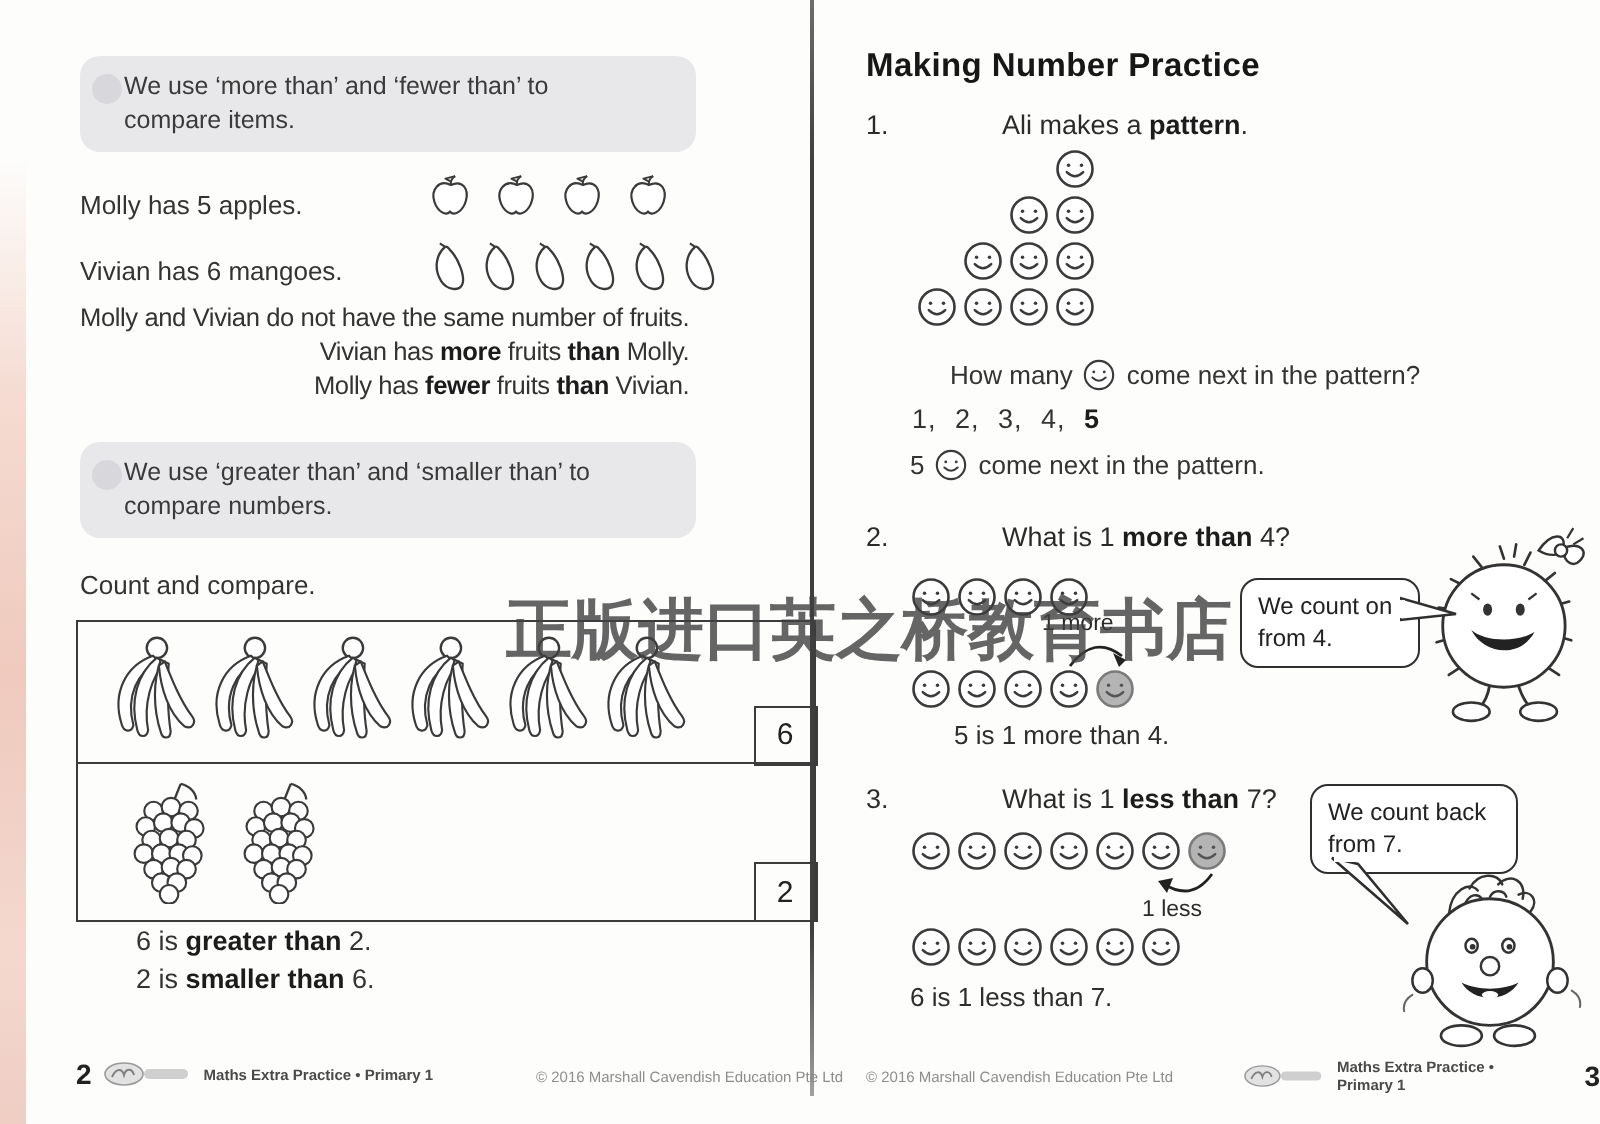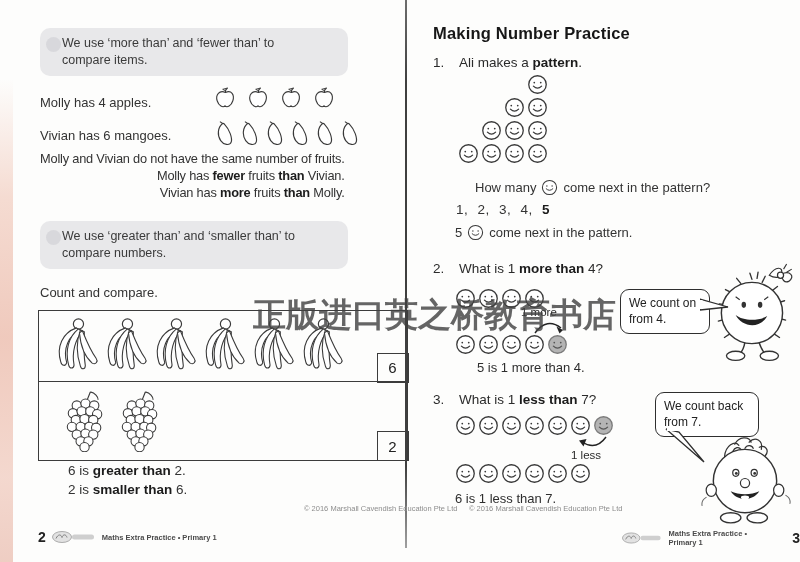--- a/index.html
+++ b/index.html
@@ -43,26 +43,26 @@
   .trow .icons{display:flex;align-items:flex-start;}
   .trow1 .icons{padding:6px 0 0 14px;}
   .trow2 .icons{padding:8px 0 0 24px;}
   .numbox{position:absolute;right:-1.5px;bottom:-1.5px;width:30px;height:28px;
     border:1.5px solid #3c3c3c;display:flex;align-items:center;justify-content:center;font-size:15px;color:#222;}
 
   
   .footer{position:absolute;top:529px;display:flex;align-items:center;gap:6px;}
   .page-num{font-size:14px;font-weight:700;color:#222;}
   .series{font-size:7.5px;font-weight:700;color:#4a4a4a;}
-  .copyright{position:absolute;top:504px;font-size:7.5px;color:#8d8d8d;margin-left:36px;}
+  .copyright{position:absolute;top:534px;font-size:7.5px;color:#8d8d8d;}
 
   
   .title{position:absolute;left:433px;top:24px;font-size:16.5px;font-weight:700;color:#171717;letter-spacing:.2px;}
   .qnum{position:absolute;font-size:13.5px;color:#2b2b2b;}
-  .qtext{position:absolute;font-size:13.5px;color:#2b2b2b;}
+  .qtext{position:absolute;font-size:13.5px;color:#2b2b2b;margin-left:42px;}
   .answer{position:absolute;font-size:13px;color:#2e2e2e;}
 
   .smiley{width:21px;height:21px;flex:0 0 auto;}
   .smiley.gray use{}
   .srow{display:flex;gap:2px;}
   .striangle{position:absolute;display:flex;flex-direction:column;align-items:flex-end;gap:2px;}
   .srow-line{position:absolute;display:flex;gap:2px;}
   .inline-smiley{width:17px;height:17px;vertical-align:-4px;margin:0 5px;display:inline-block;}
   .seq{word-spacing:5px;letter-spacing:.5px;}
   .small-label{position:absolute;font-size:11.5px;color:#2b2b2b;}
@@ -137,21 +137,21 @@
 <div class="sheet">
 
   <div class="scan-edge"></div>
   <div class="page-gutter"></div>
   <div class="watermark">正版进口英之桥教育书店</div>
 
   <div>
     <div class="callout" style="top:28px">We use ‘more than’ and ‘fewer than’ to
 compare items.</div>
 
-    <p class="abs body-line" style="left:40px;top:95px">Molly has 4 apples.</p>
+    <p class="abs body-line" style="left:40px;top:95px">Molly has 5 apples.</p>
     <div class="fruit-strip" style="left:213px;top:86px">
         <svg class="fruit apple">
           <use href="#sym-apple"></use>
         </svg>
         <svg class="fruit apple">
           <use href="#sym-apple"></use>
         </svg>
         <svg class="fruit apple">
           <use href="#sym-apple"></use>
         </svg>
@@ -177,22 +177,22 @@
         <svg class="fruit mango">
           <use href="#sym-mango"></use>
         </svg>
         <svg class="fruit mango">
           <use href="#sym-mango"></use>
         </svg>
       </div>
 
     <div class="abs para" style="left:40px;top:150px">
       <p><span>Molly and Vivian do not have the same number of fruits.</span></p>
+      <p><span>Vivian has </span><b>more</b><span> fruits </span><b>than</b><span> Molly.</span></p>
       <p><span>Molly has </span><b>fewer</b><span> fruits </span><b>than</b><span> Vivian.</span></p>
-      <p><span>Vivian has </span><b>more</b><span> fruits </span><b>than</b><span> Molly.</span></p>
     </div>
 
     <div class="callout" style="top:221px">We use ‘greater than’ and ‘smaller than’ to
 compare numbers.</div>
 
     <p class="abs body-line" style="left:40px;top:285px">Count and compare.</p>
 
     <div class="ctable">
       <div class="trow trow1">
         <div class="icons">

